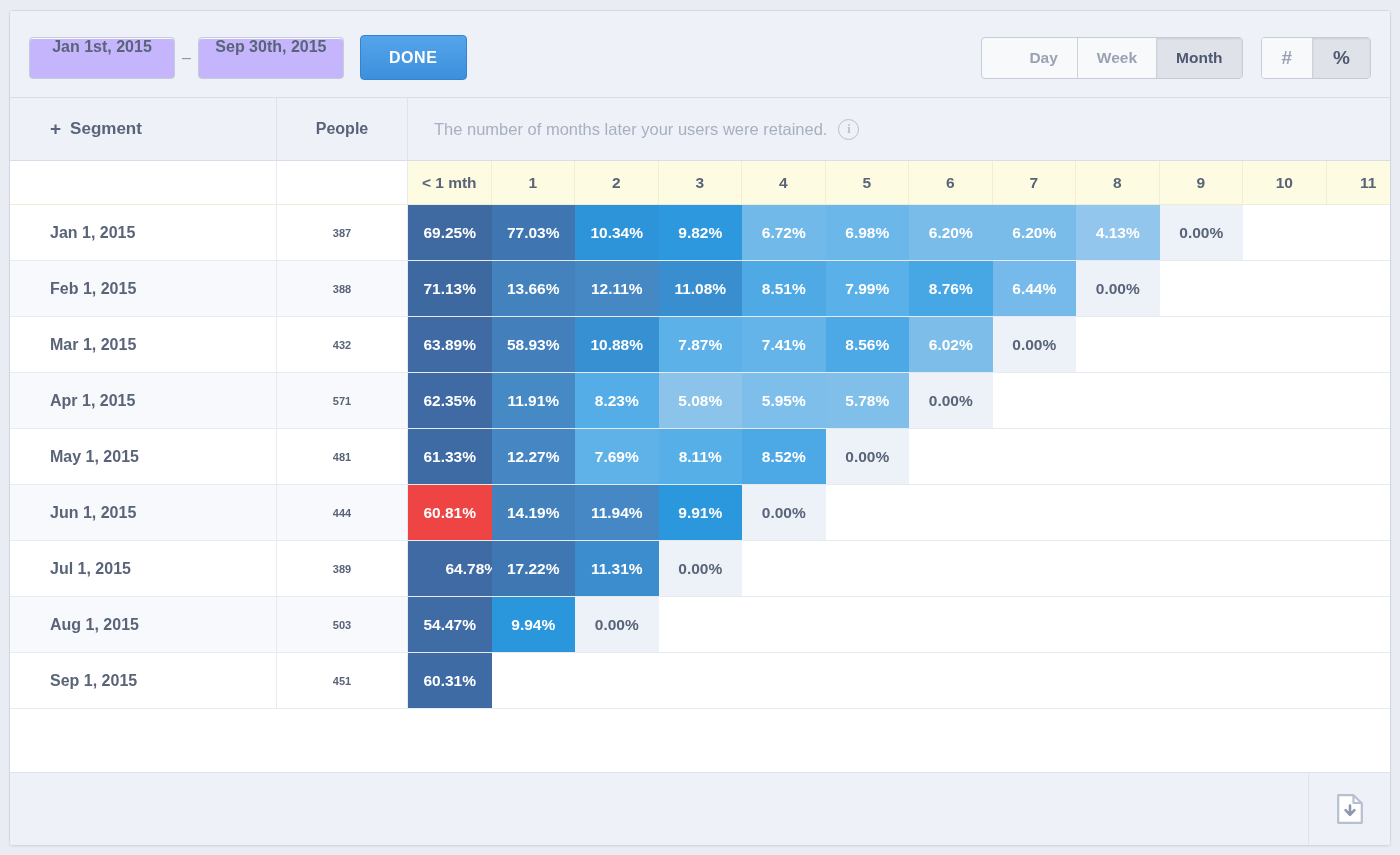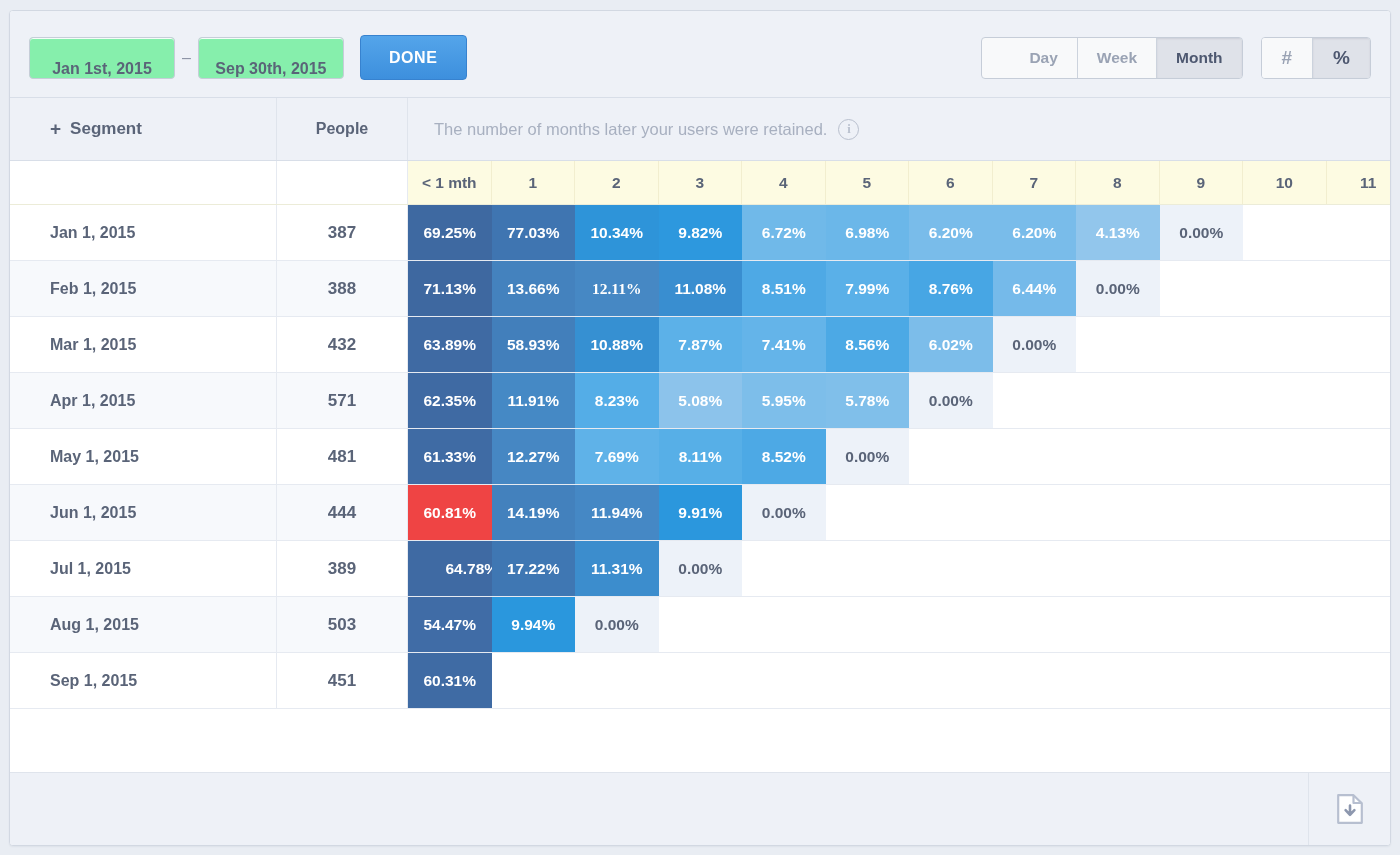--- a/index.html
+++ b/index.html
@@ -44,28 +44,28 @@
     left: 19px;
     top: 24px;
     display: flex;
     align-items: center;
   }
 
   .date-btn {
     height: 42px;
     min-width: 146px;
     padding: 0 16px;
-    background: #86efac;
+    background: #c4b5fd;
     border: 1px solid #c6cdd8;
     border-radius: 4px;
     color: #5a6478;
     font-size: 16px;
     font-weight: bold;
     display: flex;
-    align-items: flex-end;
+    align-items: flex-start;
     justify-content: center;
     cursor: pointer;
     box-shadow: 0 1px 0 rgba(255,255,255,.9) inset;
   }
 
   .date-dash {
     color: #8b93a5;
     font-size: 16px;
     padding: 0 7px;
   }
@@ -207,21 +207,21 @@
   }
 
   .cell-people {
     width: 131px;
     flex: 0 0 131px;
     display: flex;
     align-items: center;
     justify-content: center;
     border-right: 1px solid #e6eaf1;
     color: #5a6478;
-    font-size: 17px;
+    font-size: 11px;
     font-weight: bold;
   }
 
   .cells {
     flex: 1 1 auto;
     display: flex;
     position: relative;
   }
 
   .dcell {
@@ -391,21 +391,21 @@
             <div class="dcell empty"></div>
             <div class="dcell empty"></div>
           </div>
         </div>
         <div class="trow alt">
           <div class="cell-label">Feb 1, 2015</div>
           <div class="cell-people">388</div>
           <div class="cells">
             <div class="dcell" style="background: rgb(62, 104, 160);">71.13%</div>
             <div class="dcell" style="background: rgb(68, 130, 190);">13.66%</div>
-            <div class="dcell" style="background: rgb(70, 136, 196); font-family: Liberation Serif, serif;">12.11%</div>
+            <div class="dcell" style="background: rgb(70, 136, 196);">12.11%</div>
             <div class="dcell" style="background: rgb(57, 142, 208);">11.08%</div>
             <div class="dcell" style="background: rgb(78, 169, 229);">8.51%</div>
             <div class="dcell" style="background: rgb(90, 176, 232);">7.99%</div>
             <div class="dcell" style="background: rgb(71, 166, 228);">8.76%</div>
             <div class="dcell" style="background: rgb(117, 186, 234);">6.44%</div>
             <div class="dcell zero">0.00%</div>
             <div class="dcell empty"></div>
             <div class="dcell empty"></div>
             <div class="dcell empty"></div>
           </div>

